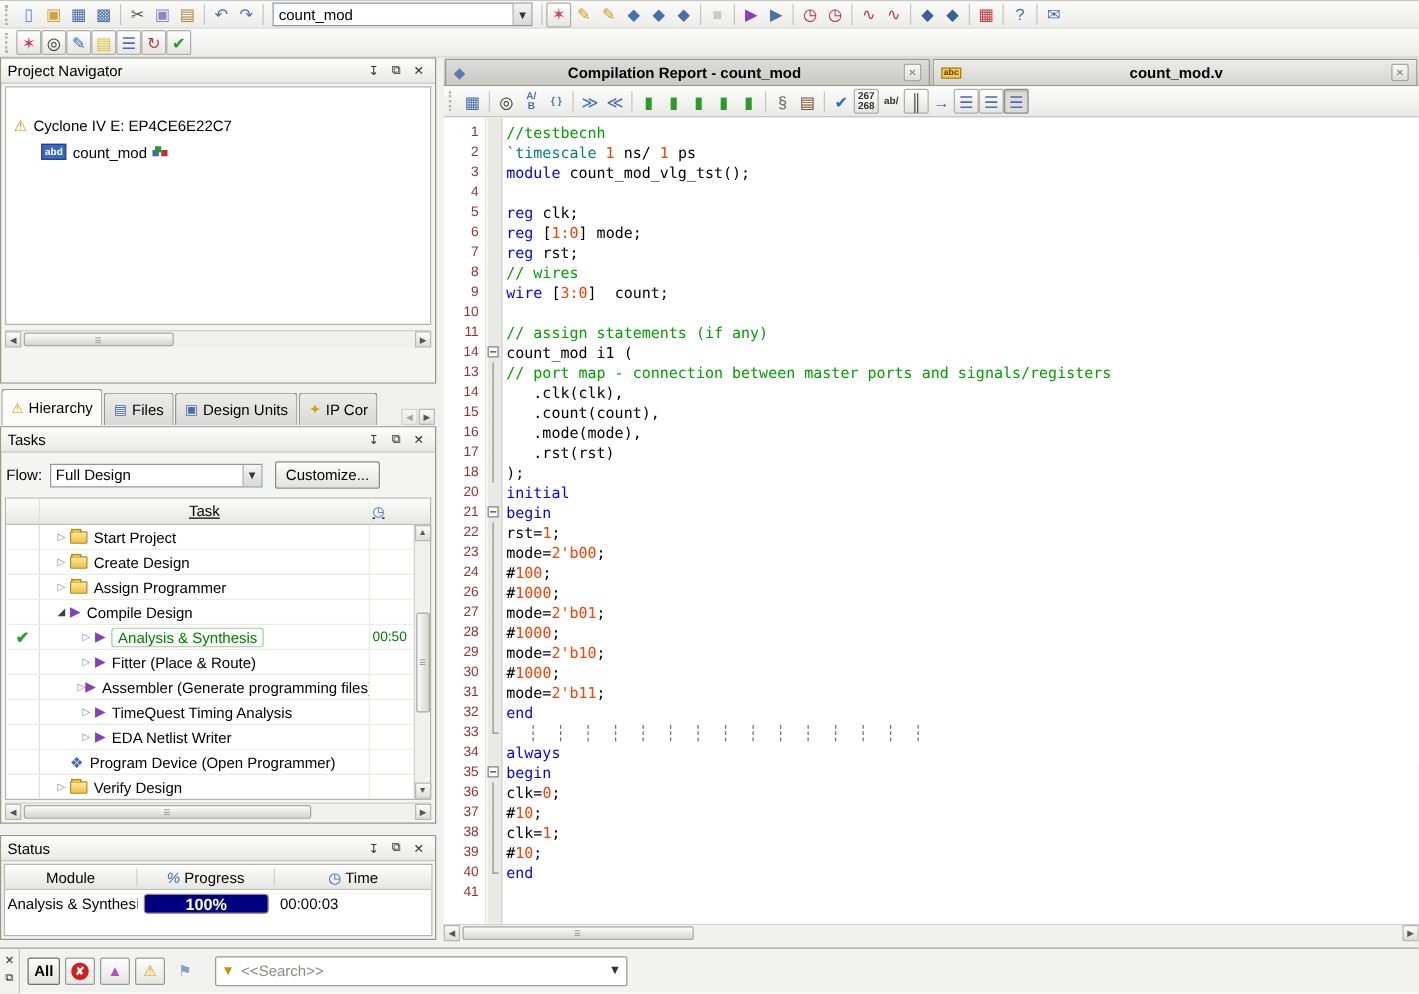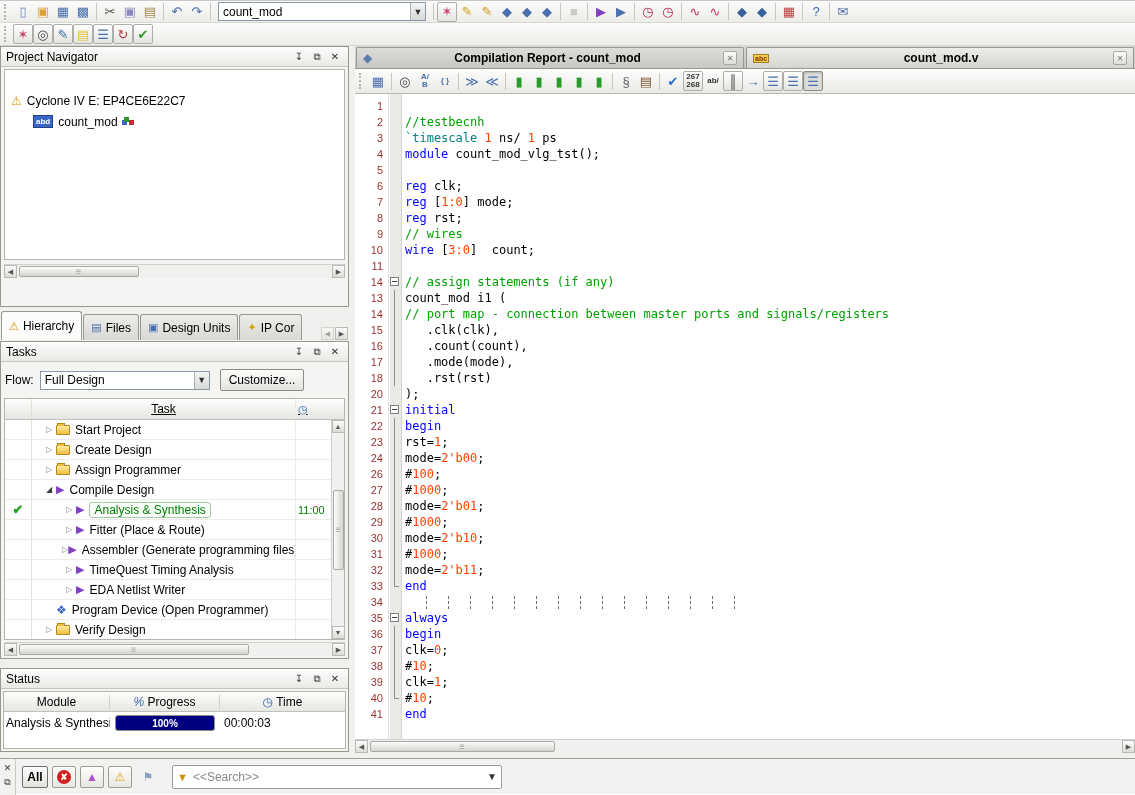--- a/index.html
+++ b/index.html
@@ -77,21 +77,21 @@
   .ic-folder:before { content:""; position:absolute; left:0; top:-3px; width:6px; height:2px;
                background:#f0c040; border:1px solid #b08820; border-bottom:none; }
   .ic-play { color:#8040c0; font-size:11px; margin-right:5px; }
   .ic-hand { color:#3a66c8; font-size:12px; margin-right:5px; }
   .sel-label { border:1px solid #a8c8a8; border-radius:3px; background:#fafdfa; color:#008000; padding:0 4px; }
   .ic-check { color:#2aa02a; font-weight:bold; font-size:13px; }
   
   .st-hdr { display:flex; height:20px; background:linear-gradient(#fdfdfc,#e6e6e2); border-bottom:1px solid #c0c0bc; align-items:center; }
   .st-row { display:flex; height:22px; align-items:center; }
   .pbar { width:100px; height:16px; border:1px solid #8a8a86; border-radius:3px; background:#000080;
-          color:#fff; font-weight:bold; display:flex; align-items:center; justify-content:center; font-size:10px; }
+          color:#fff; font-weight:bold; display:flex; align-items:center; justify-content:center; font-size:13px; }
   
   #edit { position:absolute; left:355px; top:45px; right:0; bottom:42px; display:flex; flex-direction:column; }
   #etabs { height:23px; display:flex; background:linear-gradient(#d8d8d4,#c2c2be); border-bottom:1px solid #98988f; }
   .etab { flex:1; display:flex; align-items:center; padding:0 6px; gap:6px; border:1px solid #98988f; border-bottom:none;
           border-radius:2px 2px 0 0; background:linear-gradient(#dcdcd8,#c8c8c4); margin:1px 1px 0 1px; overflow:hidden;}
   .etab.active { background:linear-gradient(#ececea,#d4d4d0); }
   .etab .elabel { flex:1; text-align:center; white-space:nowrap; overflow:hidden;font-weight:bold; }
   .eclose { width:14px; height:14px; display:flex; align-items:center; justify-content:center; font-size:8px;
             color:#777; border:1px solid #a8a8a4; border-radius:2px; background:linear-gradient(#fcfcfc,#dcdcd8); }
   .abc-badge { background:#f0d050; border:1px solid #a08020; color:#803000; font-size:7px; font-weight:bold; padding:0 1px; }
@@ -102,21 +102,21 @@
   #fold-bg { position:absolute; left:35px; top:0; bottom:0; width:12px; background:#e9e9e6; border-right:1px solid #d4d4d0; }
   #code { position:absolute; left:0; top:0; right:0; padding-top:4px;
           font-family:"DejaVu Sans Mono","Liberation Mono",monospace; font-size:12px; line-height:16px; }
   .cl { display:flex; height:16px; white-space:pre; }
   .ln { width:34px; text-align:right; padding-right:6px; color:#9c3030; font-family:"Liberation Sans",sans-serif; font-size:11px; }
   .fold { width:13px; position:relative; flex:none; }
   .fold .fbox { position:absolute; left:1px; top:3px; width:9px; height:9px; border:1px solid #808080; background:#fff; }
   .fold .fbox:after { content:""; position:absolute; left:1px; top:3px; width:5px; height:1px; background:#404040; }
   .fold .fline { position:absolute; left:5px; top:0; bottom:0; width:1px; background:#909090; }
   .fold .fend { position:absolute; left:5px; top:0; height:9px; width:5px; border-left:1px solid #909090; border-bottom:1px solid #909090; }
-  .ctext { padding-left:3px;margin-top:16px; }
+  .ctext { padding-left:3px; }
   .tk-k { color:#0000ff; } .tk-c { color:#00a000; } .tk-n { color:#ff4000; }
   .tk-d { color:#008080; } .tk-p { color:#000; }
   .tabg { display:inline-block; width:22px; height:13px; border-right:1px dashed #707070; margin-top:2px; }
   
   #msgs { position:absolute; left:0; top:757px; width:1135px; height:38px; background:#f2f2f0;
           border-top:1px solid #a0a09a; display:flex; }
   #msg-side { width:16px; border-right:1px solid #c8c8c4; display:flex; flex-direction:column; align-items:center; padding-top:2px; gap:2px; }
   .msbtn { width:13px; height:13px; display:flex; align-items:center; justify-content:center; font-size:9px; color:#333; }
   #msg-tools { flex:1; display:flex; align-items:center; padding:0 6px; gap:4px; border-bottom:2px solid #fff; }
   #all-btn { min-width:26px; height:22px; display:flex; align-items:center; justify-content:center;
@@ -376,21 +376,21 @@
             </div>
             <div class="trow">
               <div class="t-status">
                 <span class="ic-check">✔</span>
               </div>
               <div style="flex:1;display:flex;align-items:center;padding-left:30px;white-space:nowrap;overflow:hidden">
                 <span class="exp">▷</span>
                 <span class="ic-play">▶</span>
                 <span class="sel-label">Analysis &amp; Synthesis</span>
               </div>
-              <div class="t-time">11:00</div>
+              <div class="t-time">00:50</div>
             </div>
             <div class="trow">
               <div class="t-status"></div>
               <div style="flex:1;display:flex;align-items:center;padding-left:30px;white-space:nowrap;overflow:hidden">
                 <span class="exp">▷</span>
                 <span class="ic-play">▶</span>
                 <span>Fitter (Place &amp; Route)</span>
               </div>
               <div class="t-time"></div>
             </div>

